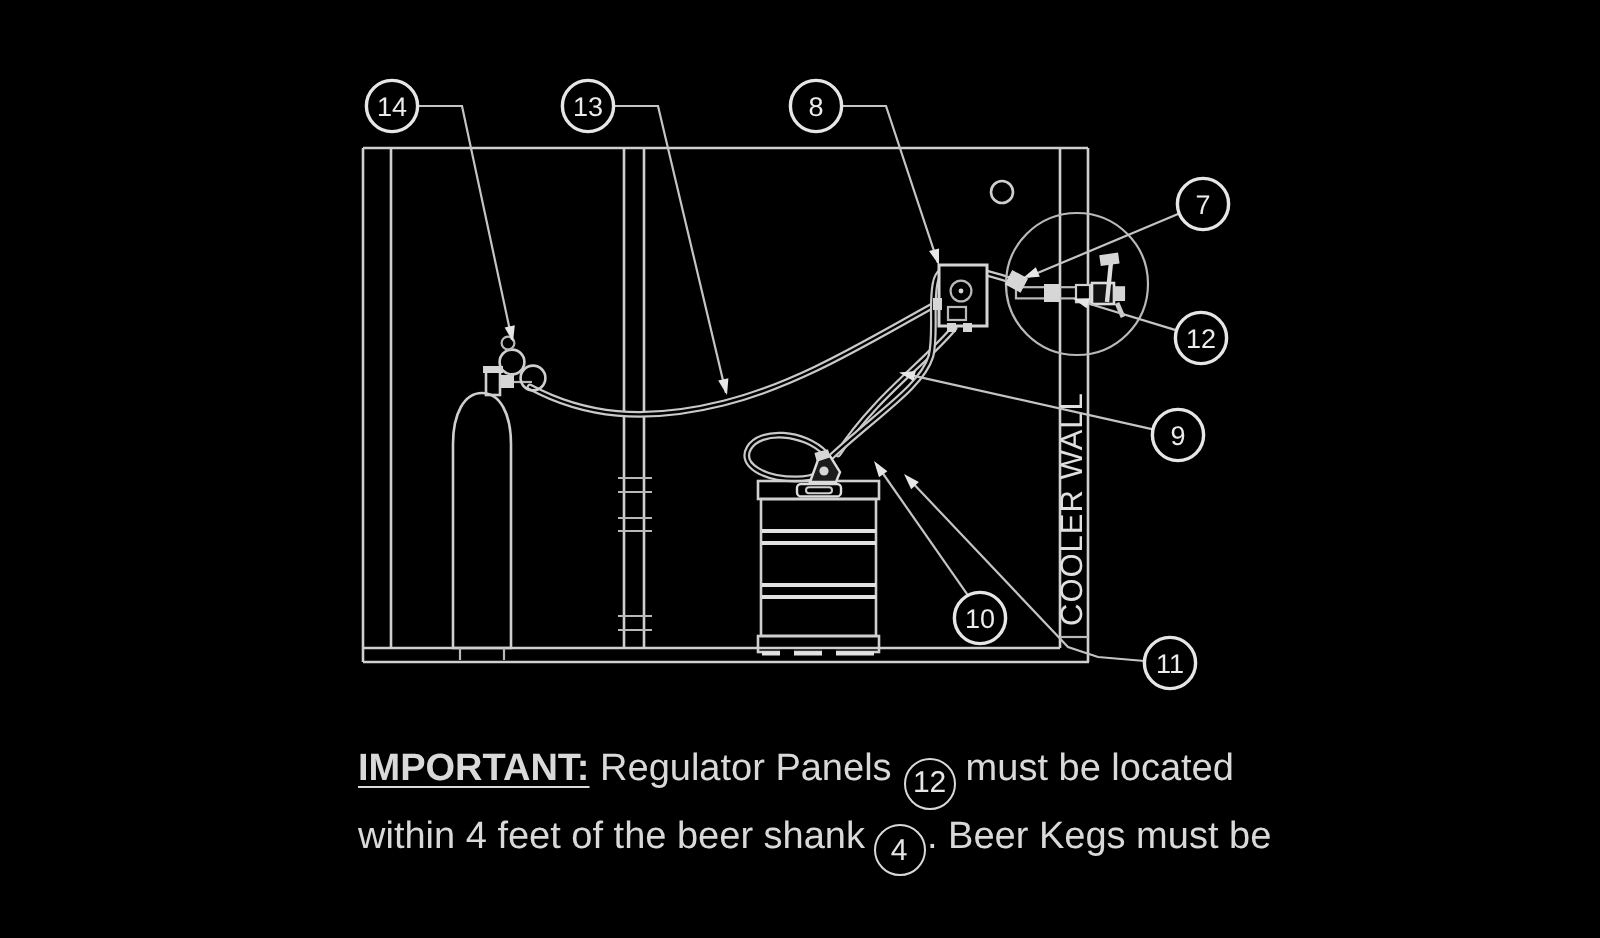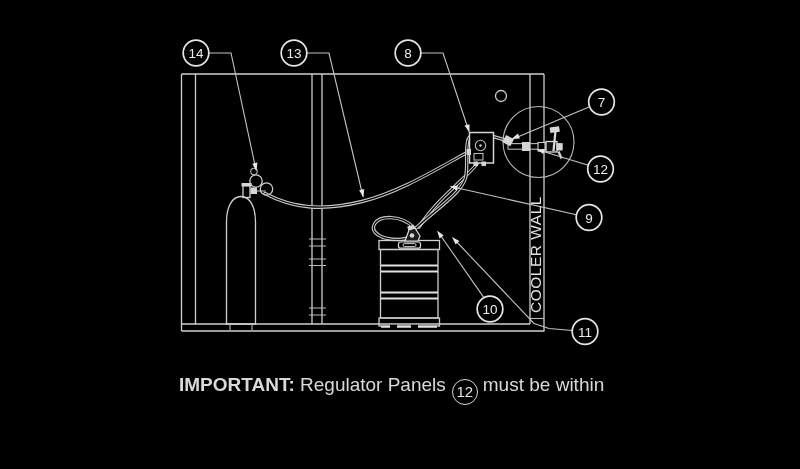--- a/index.html
+++ b/index.html
@@ -10,21 +10,21 @@
   .hose{stroke:#c9c9c9;stroke-width:3.4;fill:none;stroke-linecap:round;}
   .hose-core{stroke:#000;stroke-width:1.2;fill:none;stroke-linecap:round;}
   .fit{fill:#d6d6d6;stroke:none;}
   .band{stroke:#e2e2e2;stroke-width:2;fill:none;}
   .callout-circle{fill:#000;stroke:#e6e6e6;stroke-width:1.7;}
   .callout-num{fill:#ececec;font-family:"Liberation Sans",sans-serif;font-size:13.5px;text-anchor:middle;}
   .leader{stroke:#c4c4c4;stroke-width:1.1;fill:none;}
   .arrow{fill:#e6e6e6;stroke:none;}
   .wall-text{fill:#e0e0e0;font-family:"Liberation Sans",sans-serif;font-size:15.5px;letter-spacing:0.5px;}
   .note{position:absolute;left:179px;top:371px;width:470px;color:#d9d9d9;font-size:19px;line-height:27px;}
-  .note .hd{font-weight:bold;text-underline-offset:3px;}
+  .note .hd{font-weight:bold;text-decoration:underline;text-underline-offset:3px;}
   .num-circle{display:inline-flex;align-items:center;justify-content:center;width:24px;height:24px;border:1.6px solid #d9d9d9;border-radius:50%;font-size:15px;color:#e6e6e6;vertical-align:-6px;}
   .num-circle.c1{margin:0 5px 0 6px;}
   .num-circle.c2{margin:0 1px 0 4px;}
 </style>
 </head>
 <body>
 
 <div class="stage">
 <svg width="800" height="469" viewBox="0 0 800 469">
 
@@ -166,15 +166,16 @@
     <circle class="callout-circle" cx="490" cy="309" r="12.8"></circle>
     <text class="callout-num" x="490" y="314">10</text>
   </g>
   <g>
     <circle class="callout-circle" cx="585" cy="331.5" r="12.8"></circle>
     <text class="callout-num" x="585" y="336.5">11</text>
   </g>
 </svg>
 
   <div class="note">
-    <div><span class="hd">IMPORTANT:</span><span> Regulator Panels</span><span class="num-circle c1">12</span><span>must be within</span></div>
+    <div><span class="hd">IMPORTANT:</span><span> Regulator Panels</span><span class="num-circle c1">12</span><span>must be located</span></div>
+    <div><span>within 4 feet of the beer shank</span><span class="num-circle c2">4</span><span>. Beer Kegs must be</span></div>
   </div>
 </div>
 
 </body></html>

